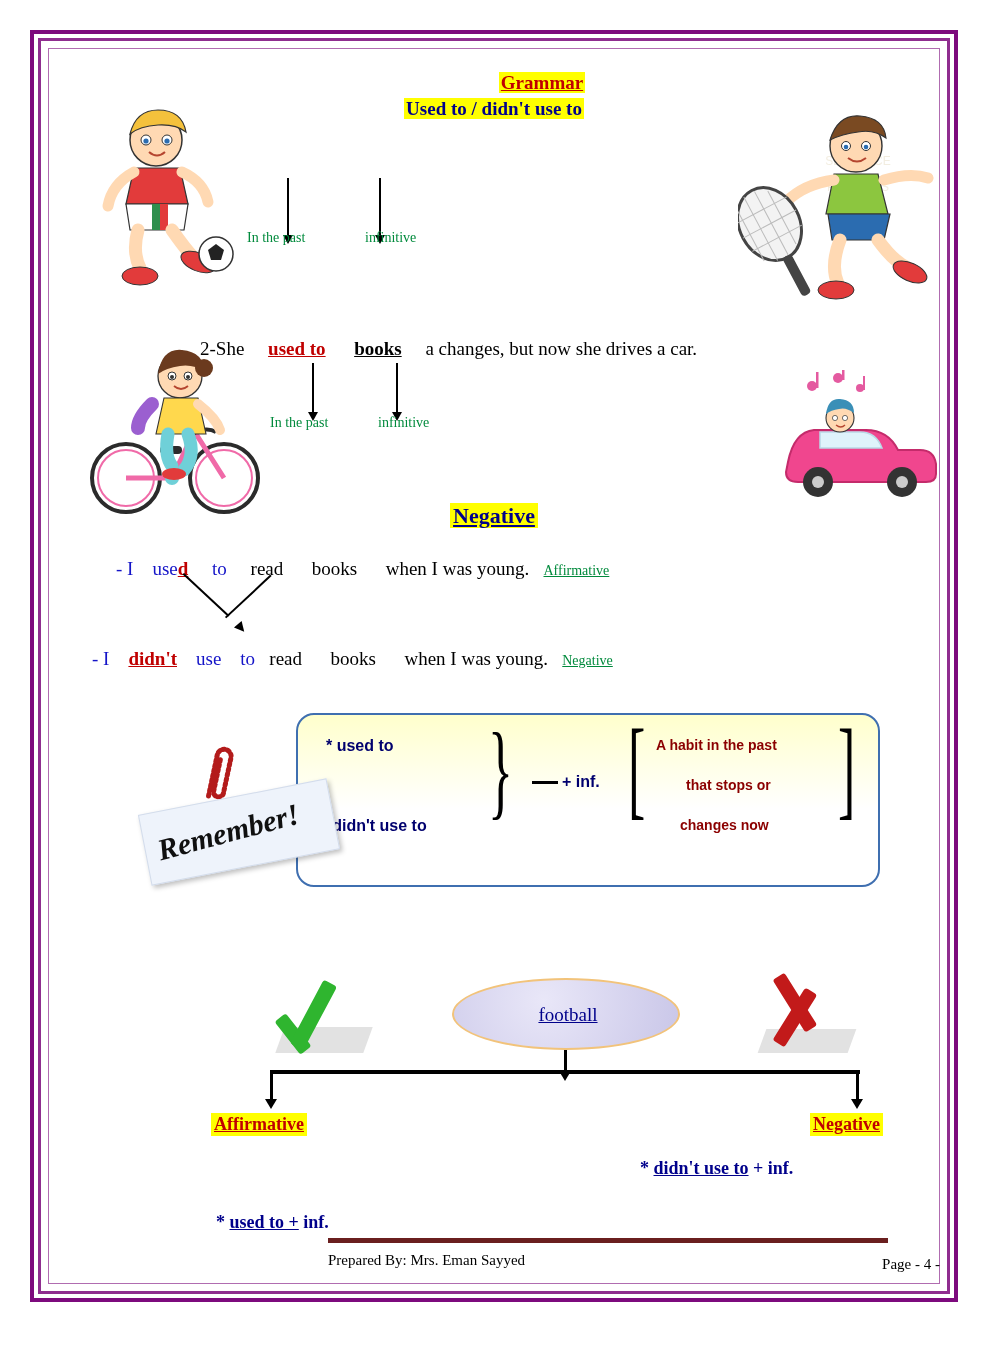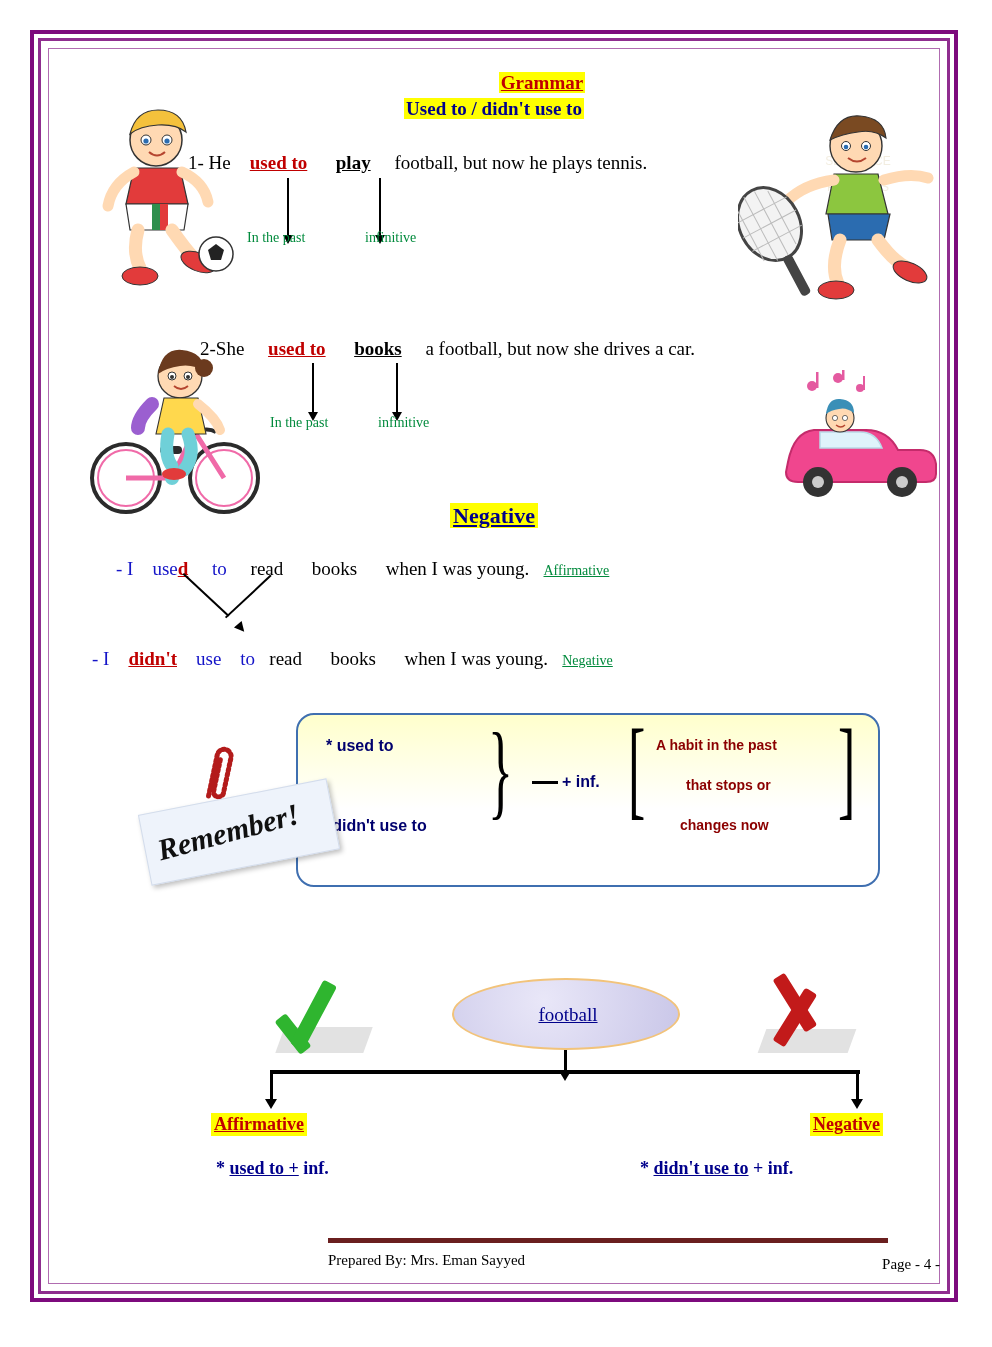--- a/index.html
+++ b/index.html
@@ -452,30 +452,20 @@
               <line x1="50" y1="78" x2="50" y2="138"></line>
             <line x1="8" y1="92" x2="64" y2="92"></line>
               <line x1="6" y1="108" x2="66" y2="108"></line>
             <line x1="8" y1="124" x2="64" y2="124"></line>
           </g>
           <rect x="31" y="144" width="10" height="44" rx="4" fill="#444"></rect>
         </g>
       </svg>
     </div>
 
-    <div class="sent" style="left:140px; top:104px;">
-      <span>1-</span>
-      <span>He</span>
-      &nbsp;&nbsp;
-      <span class="kw">used to</span>
-      &nbsp;&nbsp;&nbsp;&nbsp;
-      <span class="kw2">play</span>
-      &nbsp;&nbsp;&nbsp;
-      <span>football,  but now he plays tennis.</span>
-    </div>
     <div class="arrow" style="left:239px; top:130px; height:58px;"></div>
     <div class="arrow" style="left:331px; top:130px; height:58px;"></div>
     <div class="lbl-green" style="left:199px; top:182px;">In the past</div>
     <div class="lbl-green" style="left:317px; top:182px;">infinitive</div>
 
     <div class="art" style="left:36px; top:290px;">
       <svg width="190" height="190" viewBox="0 0 190 190">
 
         <circle cx="42" cy="140" r="34" fill="none" stroke="#2b2b2b" stroke-width="4"></circle>
         <circle cx="42" cy="140" r="28" fill="none" stroke="#f06aa8" stroke-width="2"></circle>
@@ -530,21 +520,21 @@
       </svg>
     </div>
 
     <div class="sent" style="left:152px; top:290px;">
       <span>2-</span><span>She</span>
       &nbsp;&nbsp;&nbsp;
       <span class="kw">used to</span>
       &nbsp;&nbsp;&nbsp;&nbsp;
       <span class="kw2">books</span>
       &nbsp;&nbsp;&nbsp;
-      <span>a football, but now she drives a car.</span>
+      <span>a changes, but now she drives a car.</span>
     </div>
     <div class="arrow" style="left:264px; top:315px; height:50px;"></div>
     <div class="arrow" style="left:348px; top:315px; height:50px;"></div>
     <div class="lbl-green" style="left:222px; top:367px;">In the past</div>
     <div class="lbl-green" style="left:330px; top:367px;">infinitive</div>
 
     <div class="neg-heading">
       <span>Negative</span>
     </div>
 
@@ -626,21 +616,21 @@
     </div>
 
     <div class="v-arrow" style="left:516px; top:1002px; height:22px; background:#000;"></div>
     <div class="hline" style="left:222px; top:1022px; width:590px; height:4px;"></div>
     <div class="v-arrow" style="left:222px; top:1022px; height:30px;"></div>
     <div class="v-arrow" style="left:808px; top:1022px; height:30px;"></div>
 
     <div class="branch-label" style="left:163px; top:1065px;">Affirmative</div>
     <div class="branch-label" style="left:762px; top:1065px;">Negative</div>
 
-    <div class="branch-rule" style="left:168px; top:1110px;text-align:center;">
+    <div class="branch-rule" style="left:168px; top:1164px;text-align:center;">
       <span>* </span><u>used to +</u><span> inf.</span>
     </div>
     <div class="branch-rule" style="left:592px; top:1110px;">
       <span>* </span><u>didn't use to</u><span> + inf.</span>
     </div>
 
     <div class="footer-rule"></div>
     <div class="footer">
       <span class="left">Prepared By: Mrs. Eman Sayyed</span>
       <span class="right">Page - 4 -</span>

